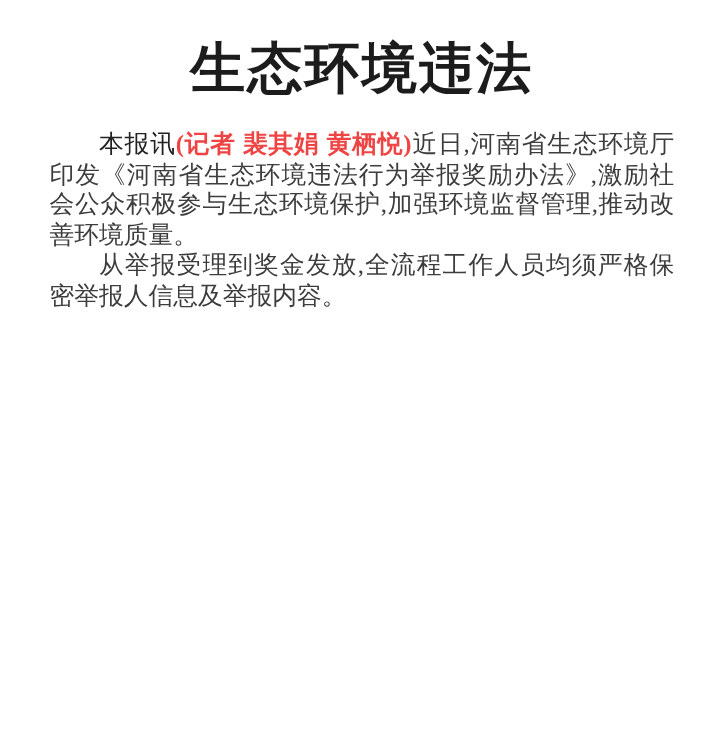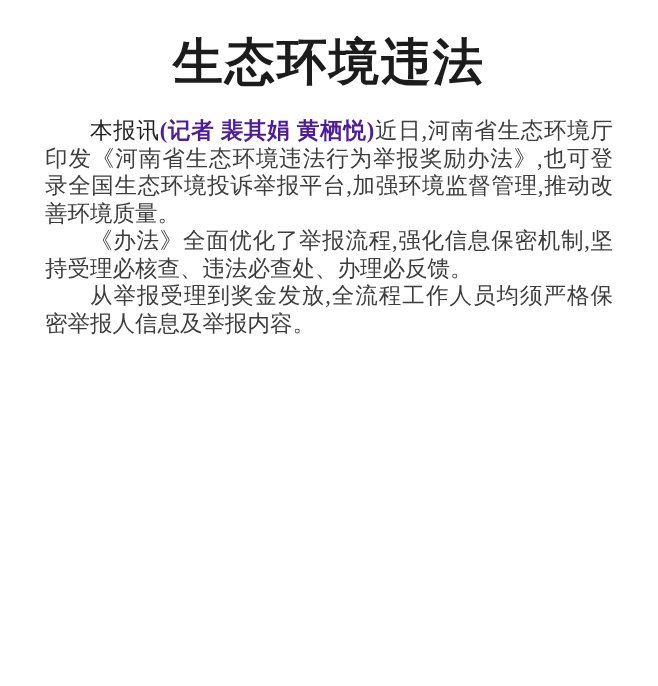--- a/index.html
+++ b/index.html
@@ -42,41 +42,40 @@
     padding: 0;
     text-indent: 2em;
     word-break: break-all;
   }
   .byline-prefix {
     font-weight: normal;
     color: #222222;
   }
   .byline-reporters {
     font-weight: bold;
-    color: #4c1d95;
+    color: #ef4444;
   }
   .url {
     color: #3d3d3d;
     text-decoration: none;
   }
 </style>
 </head>
 <body>
 
 <div class="page">
 
   <h1 class="headline">
     <span class="hl-line">生态环境违法</span>
   </h1>
 
   <div class="article-body">
 
-    <p class="para"><span class="byline-prefix">本报讯</span><span class="byline-reporters">(记者 裴其娟 黄栖悦)</span><span>近日,河南省生态环境厅印发《河南省生态环境违法行为举报奖励办法》,也可登录全国生态环境投诉举报平台,加强环境监督管理,推动改善环境质量。</span></p>
+    <p class="para"><span class="byline-prefix">本报讯</span><span class="byline-reporters">(记者 裴其娟 黄栖悦)</span><span>近日,河南省生态环境厅印发《河南省生态环境违法行为举报奖励办法》,激励社会公众积极参与生态环境保护,加强环境监督管理,推动改善环境质量。</span></p>
 
-    <p class="para">《办法》全面优化了举报流程,强化信息保密机制,坚持受理必核查、违法必查处、办理必反馈。</p>
 
 
 
 
     <p class="para">从举报受理到奖金发放,全流程工作人员均须严格保密举报人信息及举报内容。</p>
 
   </div>
 
 </div>
 

